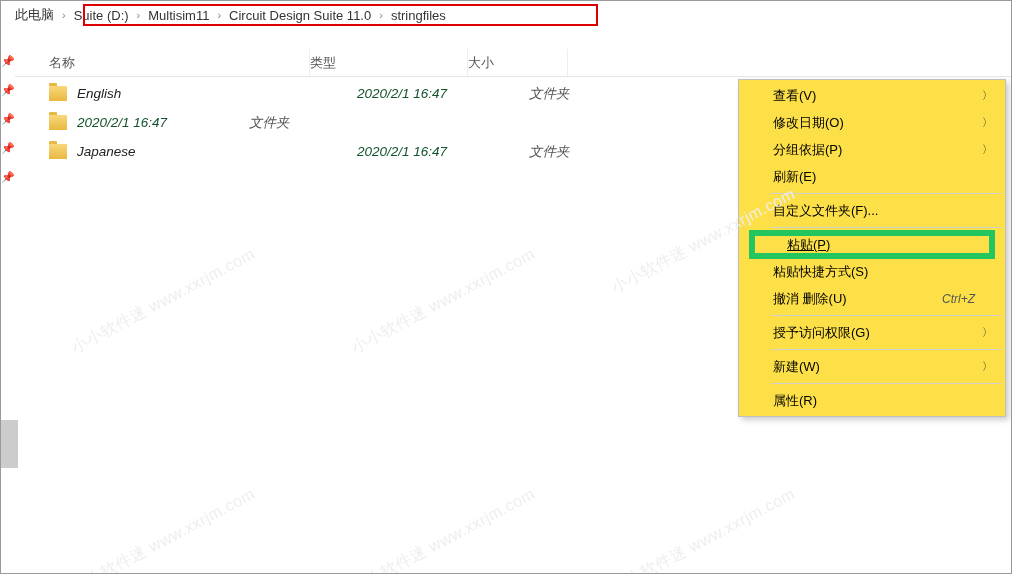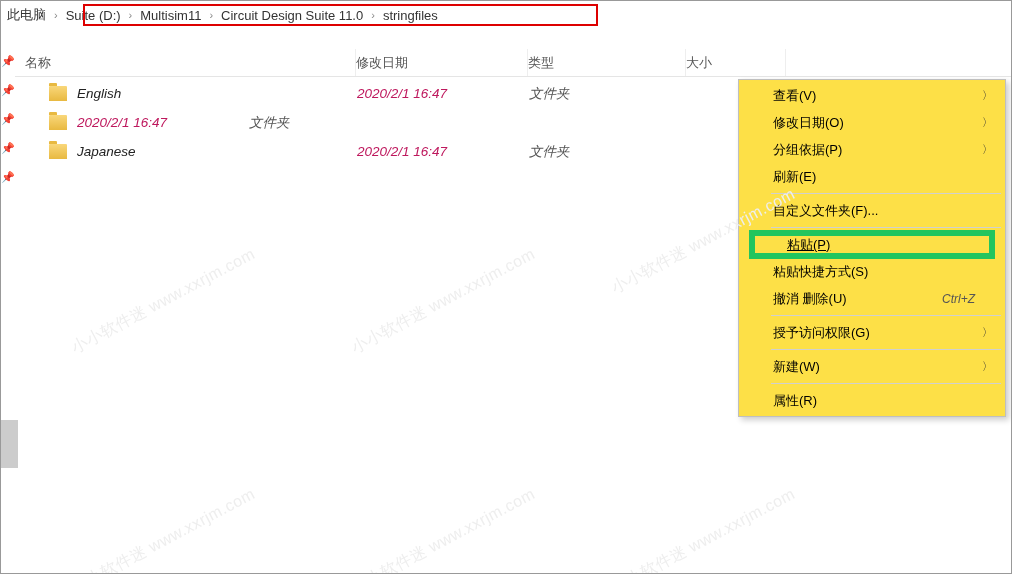--- a/index.html
+++ b/index.html
@@ -1,38 +1,38 @@
 <!DOCTYPE html>
 <html><head>
   <meta charset="utf-8">
   <style>
     * { margin: 0; padding: 0; box-sizing: border-box; font-family: "Microsoft YaHei", "Segoe UI", sans-serif; }
     body { width: 1012px; height: 574px; background: #fff; position: relative; overflow: hidden; border: 1px solid #999; }
     
-    .breadcrumb { display: flex; align-items: center; height: 28px; padding: 0 0; font-size: 13px; color: #333; }
+    .breadcrumb { display: flex; align-items: center; height: 28px; padding: 0 8px; font-size: 13px; color: #333; }
     .breadcrumb-item { padding: 2px 6px; cursor: pointer; }
     .breadcrumb-sep { color: #888; font-size: 11px; padding: 0 2px; }
     .breadcrumb-highlight { position: absolute; left: 82px; top: 3px; width: 515px; height: 22px; border: 2px solid #d00; pointer-events: none; }
     
     .gutter { position: absolute; left: 0; top: 46px; width: 14px; background: #fff; }
     .pin { width: 14px; height: 29px; display: flex; align-items: center; justify-content: center; color: #666; font-size: 11px; }
     
     .header-row { display: flex; height: 28px; border-bottom: 1px solid #e5e5e5; margin-top: 20px; font-size: 13px; color: #555; }
-    .col-name { width: 355px; padding-left: 24px; display: flex; align-items: center; position: relative; }
+    .col-name { width: 309px; padding-left: 48px; display: flex; align-items: center; position: relative; }
     .col-date { width: 172px; display: flex; align-items: center; position: relative; }
     .col-type { width: 158px; display: flex; align-items: center; position: relative; }
     .col-size { width: 100px; display: flex; align-items: center; position: relative; }
     .header-row > div { border-right: 1px solid #eee; height: 100%; }
     
     .file-list { padding-top: 2px; }
     .file-row { display: flex; height: 29px; font-size: 13.5px; color: #222; align-items: center; font-style: italic; }
     .folder-icon { width: 18px; height: 15px; margin-left: 48px; margin-right: 10px; background: linear-gradient(#f9d77a, #e8b941); border-radius: 1px 1px 0 0; position: relative; }
     .folder-icon::before { content: ""; position: absolute; top: -3px; left: 0; width: 8px; height: 3px; background: #e8b941; border-radius: 1px 1px 0 0; }
     .file-name { flex: 0 0 280px; }
-    .file-date { flex: 0 0 172px; color: #be185d; }
+    .file-date { flex: 0 0 172px; color: #14532d; }
     .file-type { flex: 0 0 158px; color: #555; }
     
     .context-menu { position: absolute; left: 737px; top: 78px; width: 268px; background: #fde047; border: 1px solid #bfbfbf; box-shadow: 3px 3px 6px rgba(0,0,0,0.2); font-size: 13px; padding: 2px; }
     .menu-item { display: flex; align-items: center; height: 27px; padding-left: 32px; padding-right: 10px; cursor: default; position: relative; }
     .menu-label { flex: 1; }
     .menu-shortcut { color: #555; font-size: 12px; padding-right: 18px; font-style: italic; }
     .menu-arrow { position: absolute; right: 10px; font-size: 11px; color: #333; }
     .menu-sep { height: 1px; background: #d0d0d0; margin: 3px 2px 3px 30px; }
     .menu-highlight { border: 6px solid #22c55e; margin: -1px 8px; height: 29px; text-decoration: underline; }
     
@@ -52,23 +52,20 @@
   <span class="breadcrumb-sep">›</span>
   <span class="breadcrumb-item">Circuit Design Suite 11.0</span>
   <span class="breadcrumb-sep">›</span>
   <span class="breadcrumb-item">stringfiles</span>
 </div>
 <div class="breadcrumb-highlight"></div>
 
 <div class="header-row">
   <div class="col-name">
       <span>名称</span>
-    </div>
-  <div class="col-date">
-      <span>修改日期</span>
     </div>
   <div class="col-type">
       <span>类型</span>
     </div>
   <div class="col-size">
       <span>大小</span>
     </div>
 </div>
 
 <div class="gutter">

